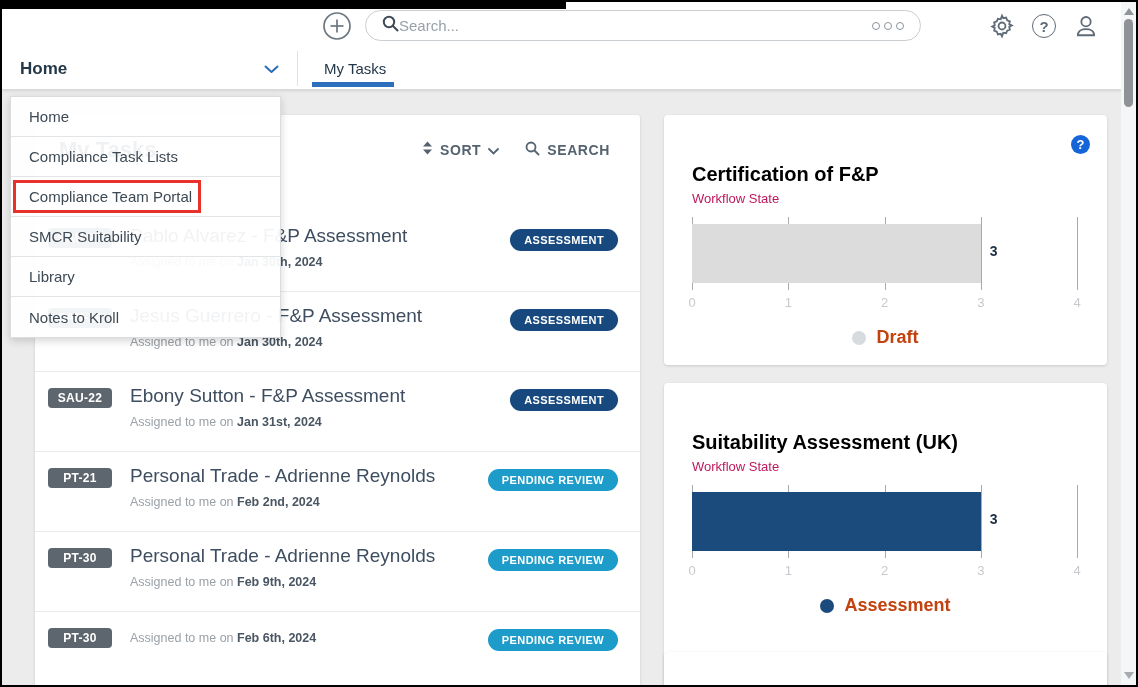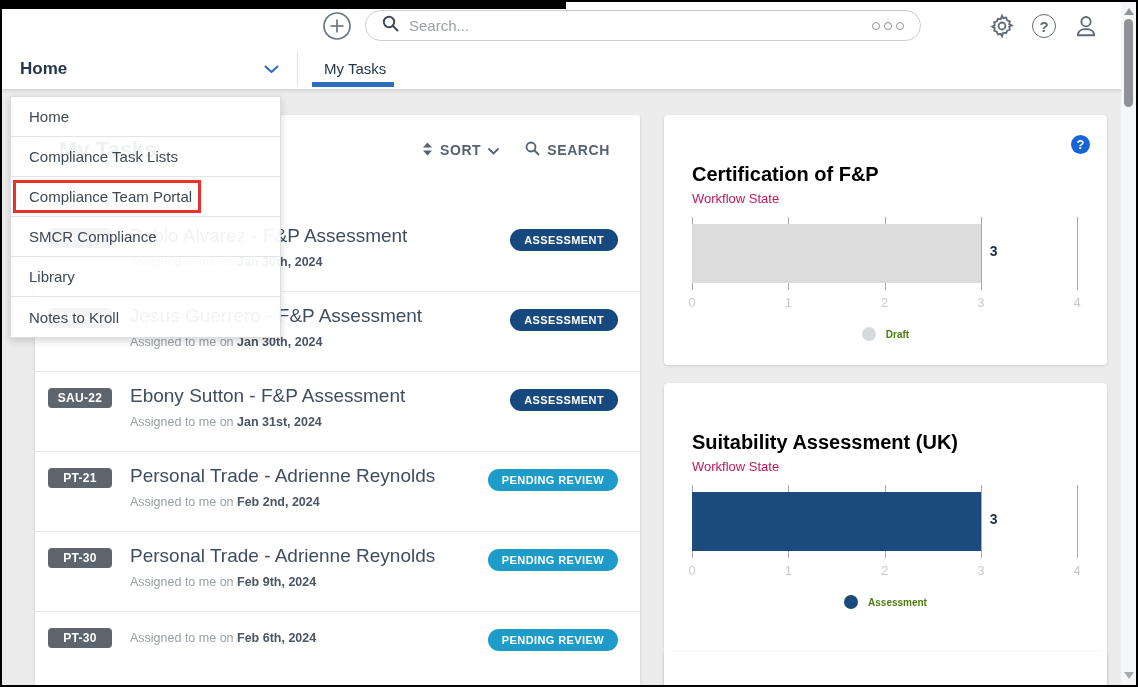--- a/index.html
+++ b/index.html
@@ -4,21 +4,21 @@
 <style>
   * { margin:0; padding:0; box-sizing:border-box; }
   html,body { width:1138px; height:687px; background:#fff; font-family:"Liberation Sans","DejaVu Sans",sans-serif; }
   .screen { position:relative; width:1138px; height:687px; border:2px solid #000; overflow:hidden; background:#ececec; }
   .black-strip { position:absolute; left:-2px; top:-2px; width:566px; height:9px; background:#000; z-index:40; }
 
   
   .topbar { position:absolute; left:0; top:0; width:1134px; height:46px; background:#fff; z-index:5; }
   .plus-btn { position:absolute; left:320px; top:9px; width:30px; height:30px; cursor:pointer; }
   .search-pill { position:absolute; left:363px; top:8px; width:556px; height:31px; border:1px solid #c9ced3; border-radius:16px; background:#fff; display:flex; align-items:center; padding:0 16px; }
-  .search-pill input { border:none; outline:none; flex:1; font-size:15px; color:#3e4a56; font-family:inherit; background:transparent; margin-left:10px; }
+  .search-pill input { border:none; outline:none; flex:1; font-size:15px; color:#3e4a56; font-family:inherit; background:transparent; }
   .search-pill input::placeholder { color:#98a0a8; }
   .dots-icon { display:flex; gap:4px; align-items:center; }
   .dots-icon span { width:8px; height:8px; border:1.6px solid #8b939b; border-radius:50%; }
   .tb-icon { position:absolute; top:10px; width:28px; height:28px; display:flex; align-items:center; justify-content:center; cursor:pointer; }
   .help-circle { width:24px; height:24px; border:1.8px solid #5f6b76; border-radius:50%; color:#5f6b76; font-size:15px; font-weight:700; display:flex; align-items:center; justify-content:center; }
 
   
   .navbar { position:absolute; left:0; top:46px; width:1134px; height:41px; background:#fff; z-index:6; box-shadow:0 2px 3px rgba(0,0,0,0.10); }
   .nav-home { position:absolute; left:0; top:0; width:295px; height:41px; display:flex; align-items:center; padding:0 18px; cursor:pointer; }
   .nav-home-label { font-size:17px; font-weight:600; color:#25384a; }
@@ -28,21 +28,21 @@
   .nav-tab-label { font-size:15px; font-weight:500; color:#25384a; }
   .tab-underline { position:absolute; left:310px; top:34px; width:82px; height:5px; background:#2e6fbd; }
 
   
   .content { position:absolute; left:0; top:87px; width:1134px; height:596px; background:#ececec; }
 
   
   .task-panel { position:absolute; left:33px; top:26px; width:605px; height:600px; background:#fff; border-radius:3px; box-shadow:0 1px 3px rgba(0,0,0,0.14); }
   .panel-header { position:relative; height:97px; padding:22px 24px 0 24px; }
   .panel-heading { font-size:22px; font-weight:600; color:#25384a; }
-  .panel-controls { position:absolute; right:30px; top:26px; display:flex; align-items:center; gap:26px; }
+  .panel-controls { position:absolute; right:30px; top:26px; display:flex; align-items:flex-start; gap:26px; }
   .ctrl { display:flex; align-items:center; gap:7px; cursor:pointer; font-size:14px; font-weight:600; letter-spacing:0.6px; color:#55626f; }
   .task-row { position:relative; height:80px; padding:12px 22px 0 13px; display:flex; align-items:flex-start; border-bottom:1px solid #e8eaed; }
   .id-badge { flex:none; margin-top:4px; width:64px; text-align:center; background:#5d666e; color:#fff; font-size:12px; font-weight:700; border-radius:4px; padding:3px 0; letter-spacing:0.3px; }
   .task-main { flex:1; padding-left:18px; }
   .task-title { font-size:19px; color:#3e4d60; line-height:1.25; }
   .task-sub { margin-top:7px; font-size:12.5px; color:#9aa1a7; }
   .task-sub b { color:#4a5662; font-weight:700; }
   .status-badge { flex:none; margin-top:5px; color:#fff; font-size:11px; font-weight:700; letter-spacing:0.4px; border-radius:12px; padding:5px 14px; white-space:nowrap; }
 
   
@@ -60,21 +60,21 @@
   .chart-title { position:absolute; left:28px; top:48px; font-size:20px; font-weight:700; color:#000000; }
   .chart-subtitle { position:absolute; left:28px; top:76px; font-size:13px; color:#be185d; }
   .plot { position:absolute; left:28px; top:102px; width:385px; height:73px; }
   .gridline { position:absolute; top:0; width:1px; height:100%; background:#a6abb0; }
   .bar-fill { position:absolute; left:0; top:7px; height:59px; }
   .bar-value { position:absolute; top:26px; font-size:14px; font-weight:700; color:#1b2f45; }
   .axis-labels { position:absolute; left:28px; top:180px; width:385px; height:16px; }
   .axis-labels span { position:absolute; transform:translateX(-50%); font-size:13px; color:#c6cace; }
   .legend { position:absolute; left:0; width:100%; top:212px; display:flex; align-items:center; justify-content:center; gap:10px; }
   .legend-dot { width:14px; height:14px; border-radius:50%; }
-  .legend-label { font-size:10px; font-weight:600; color:#4d7c0f; }
+  .legend-label { font-size:18px; font-weight:600; color:#c2410c; }
 
   
   .scrollbar { position:absolute; right:0; top:0; width:15px; height:683px; background:#f5f6f7; z-index:50; }
   .sb-up { position:absolute; left:3px; top:6px; width:0; height:0; border-left:5px solid transparent; border-right:5px solid transparent; border-bottom:7px solid #90959a; }
   .sb-thumb { position:absolute; left:3px; top:17px; width:9px; height:88px; background:#8f9296; border-radius:5px; }
   .sb-down { position:absolute; left:3px; bottom:6px; width:0; height:0; border-left:5px solid transparent; border-right:5px solid transparent; border-top:7px solid #a7acb1; }
 </style>
 </head>
 <body>
 
@@ -264,21 +264,21 @@
     <div class="card card3"></div>
   </div>
 
   <div class="dropdown">
     <div class="menu-item">Home</div>
     <div class="menu-item">Compliance Task Lists</div>
     <div class="menu-item">
       <span>Compliance Team Portal</span>
       <div class="red-box"></div>
     </div>
-    <div class="menu-item">SMCR Compliance</div>
+    <div class="menu-item">SMCR Suitability</div>
     <div class="menu-item">Library</div>
     <div class="menu-item">Notes to Kroll</div>
   </div>
 
   <div class="scrollbar">
     <div class="sb-up"></div>
     <div class="sb-thumb"></div>
     <div class="sb-down"></div>
   </div>
 

